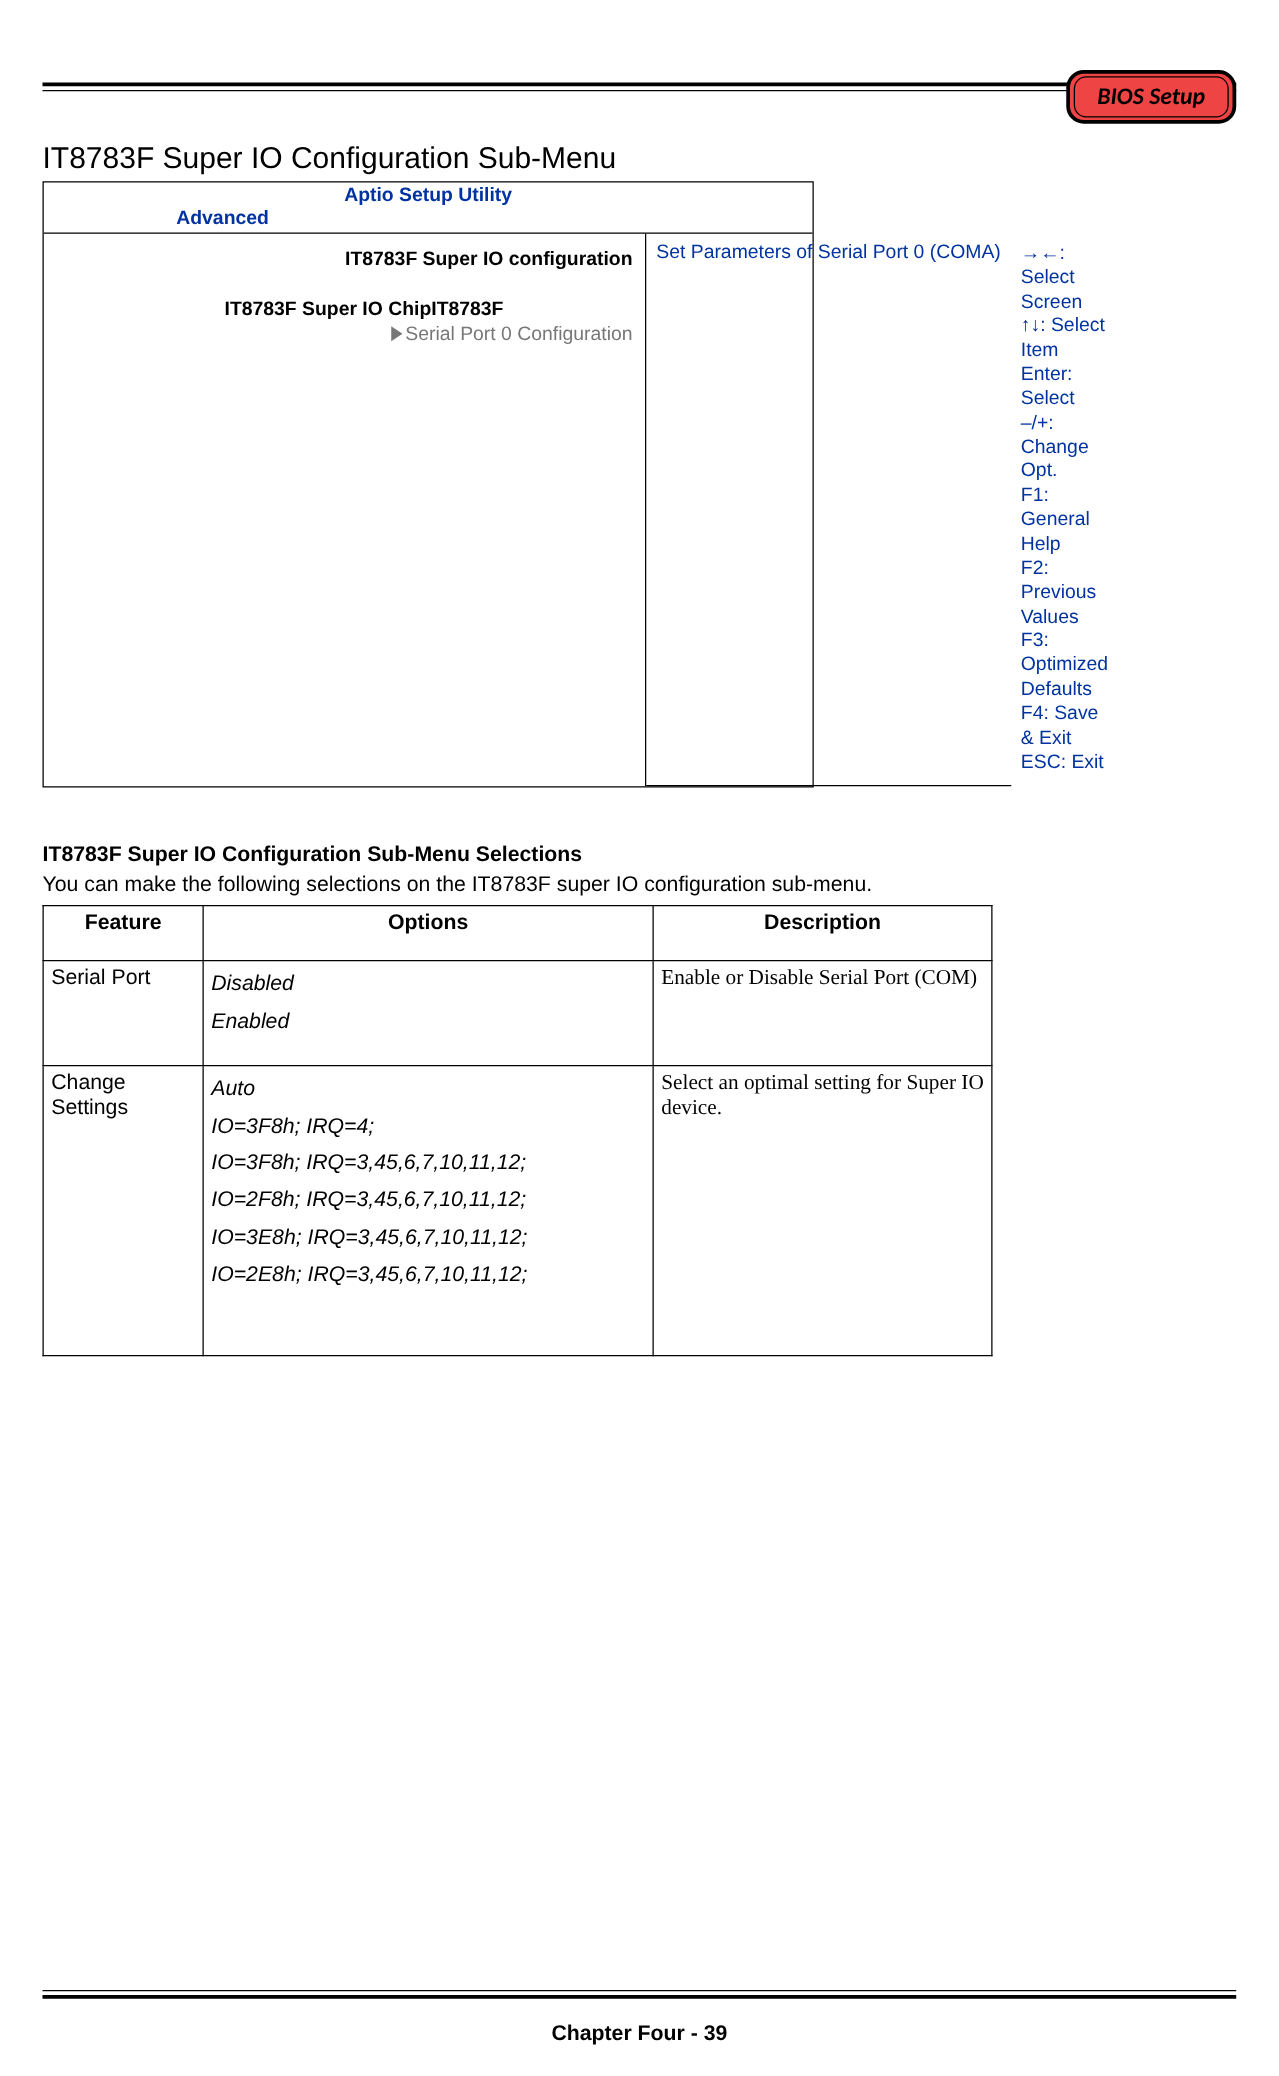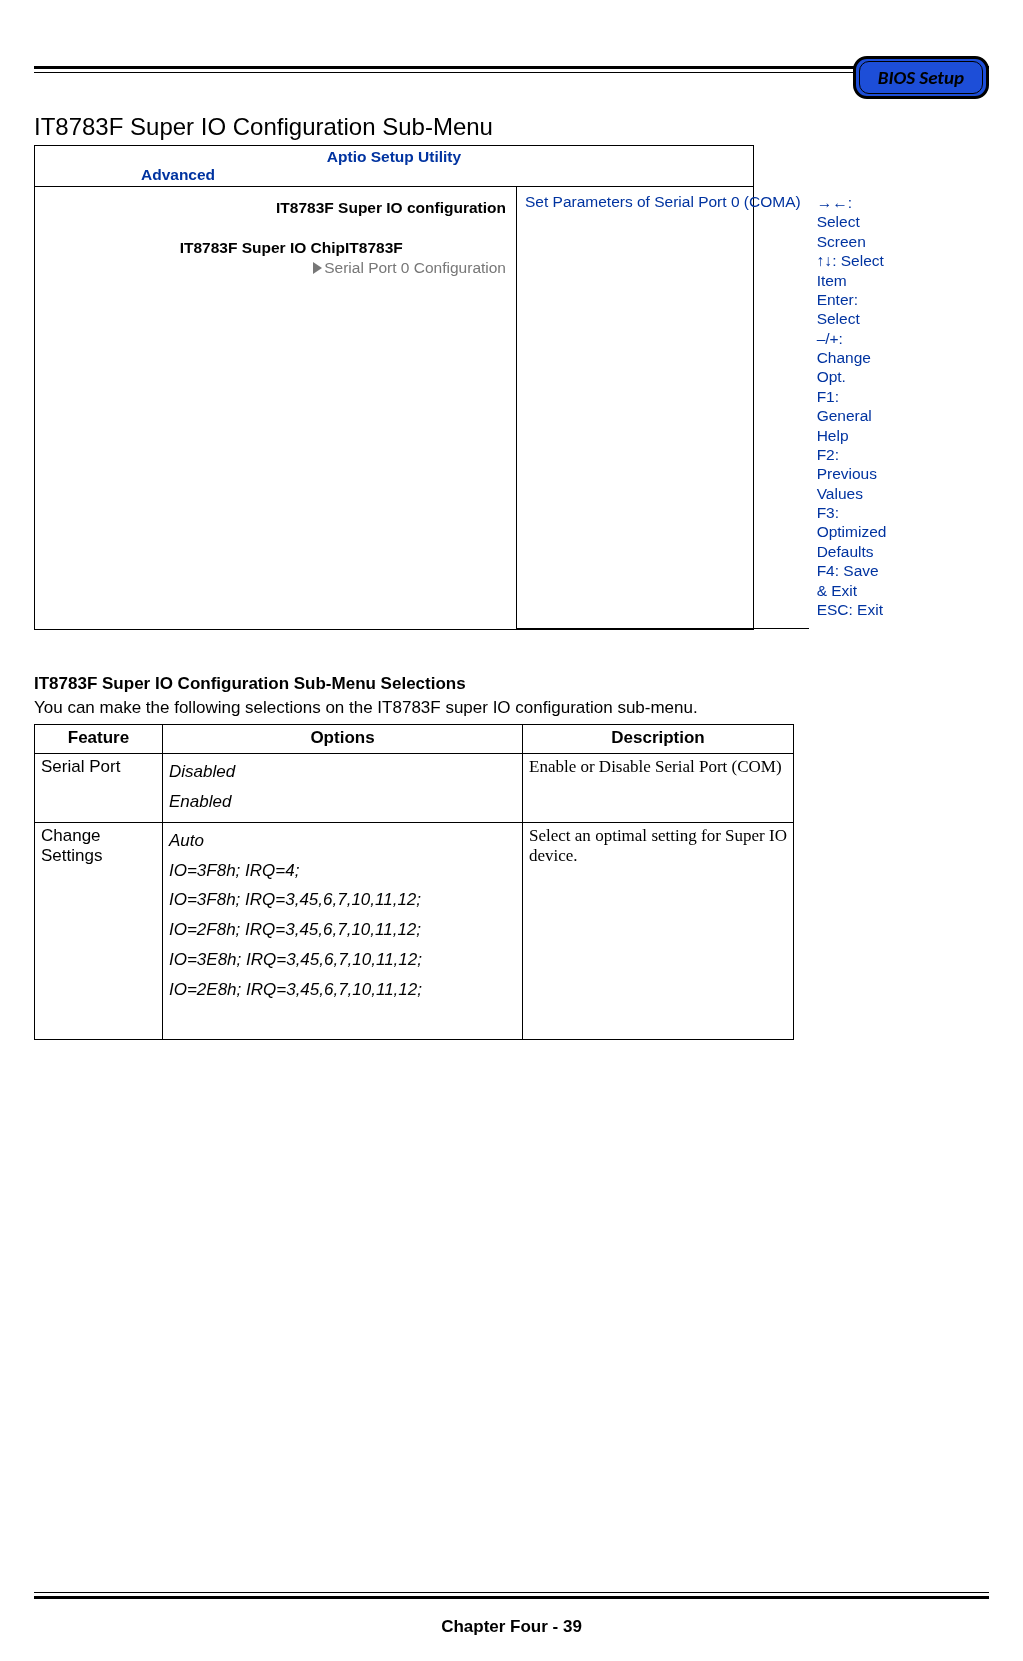--- a/index.html
+++ b/index.html
@@ -11,21 +11,21 @@
       background: #fff;
       color: #000;
       width: 1023px;
       height: 1661px;
       position: relative;
     }
     .header-area { position: relative; margin-bottom: 40px; }
     .header-badge {
       position: absolute;
       right: 0; top: -10px;
-      background: #1d4ed8;
+      background: #ef4444;
       border: 3px solid #000;
       border-radius: 14px;
       padding: 2px 3px;
     }
     .header-badge-inner {
       border: 1.5px solid #000;
       border-radius: 10px;
       padding: 4px 18px;
       font-style: italic;
       font-weight: bold;
@@ -38,21 +38,21 @@
       border-bottom: 1.5px solid #000;
       height: 7px;
       margin: 36px 0 0 0;
     }
     .page-title {
       font-size: 24px;
       font-weight: normal;
       margin: 28px 0 4px 0;
     }
     .bios-box {
-      width: 720px;
+      width: 617px;
       border: 1.5px solid #000;
       border-collapse: collapse;
       font-size: 15.5px;
     }
     .bios-top {
       border-bottom: 1.5px solid #000;
       padding: 2px 6px 2px 6px;
     }
     .bios-top .util-title {
       text-align: center;
@@ -121,21 +121,21 @@
       margin: 44px 0 4px 0;
     }
     .desc-line { margin: 0 0 6px 0; font-size: 17px; }
     table.sel {
       width: 760px;
       border-collapse: collapse;
       font-size: 17px;
     }
     table.sel th, table.sel td {
       border: 1.2px solid #000;
-      padding: 3px 6px 5px 6px;
+      padding: 3px 6px 20px 6px;
       vertical-align: top;
       text-align: left;
     }
     table.sel th { text-align: center; font-weight: bold; }
     table.sel td.feature { width: 128px; }
     table.sel td.options { width: 360px; font-style: italic; }
     table.sel td.options div { line-height: 1.75; }
     table.sel td.desc { text-align: justify; font-family: Liberation Serif, serif; }
     table.sel td.feature.j { text-align: justify; }
     .footer {

